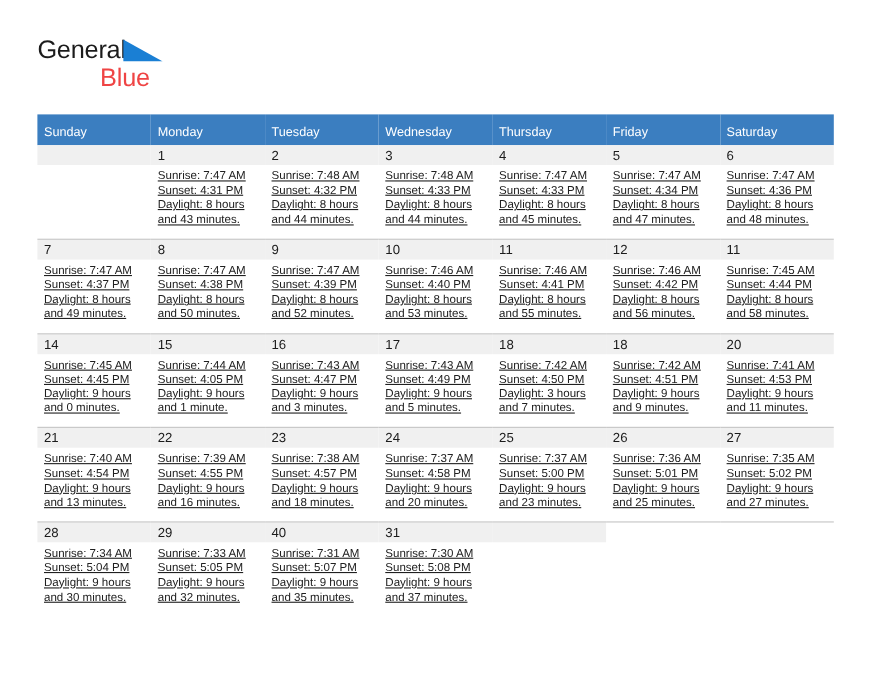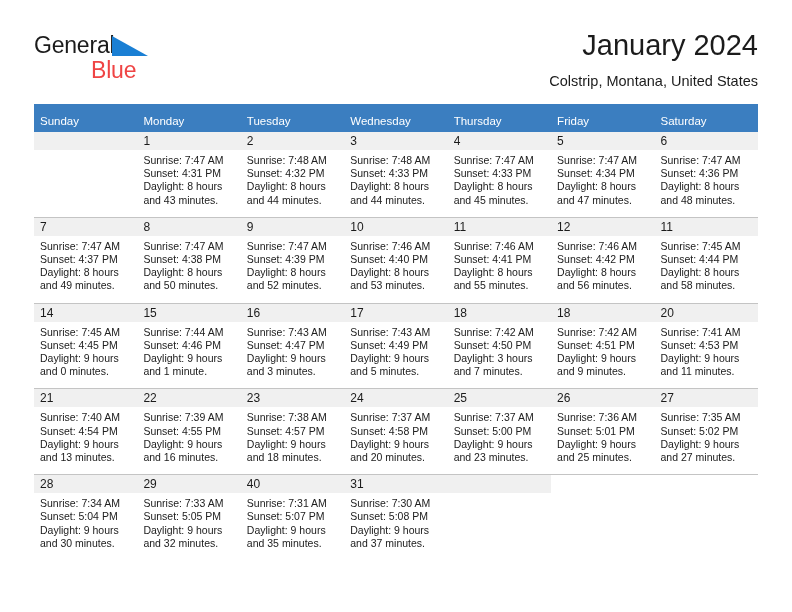--- a/index.html
+++ b/index.html
@@ -120,20 +120,21 @@
   .daynum.empty {
     color: transparent;
   }
   .details {
     padding: 4px 6px 10px 6px;
     font-size: 10.5px;
     line-height: 13.2px;
     color: #202020;
     min-height: 62px;
     box-sizing: border-box;
+    text-decoration: underline;
   }
   .details div {
     white-space: nowrap;
   }
   .details .daylight {
     white-space: normal;
   }
   td.blank .details {
     min-height: 62px;
   }
@@ -158,24 +159,20 @@
       <div class="brand-line1">
         <span>General</span><span class="brand-triangle">
           <svg width="36" height="20" viewBox="0 0 36 20" aria-hidden="true">
             <polygon points="0,0 36,20 0,20" fill="#1a7fd4"></polygon>
           </svg>
         </span>
       </div>
       <div class="brand-line2">Blue</div>
     </div>
 
-    <div class="title-block">
-      <h1 class="cal-title">January 2024</h1>
-      <div class="cal-subtitle">Colstrip, Montana, United States</div>
-    </div>
 
   </div>
 
   <table class="calendar">
     <thead>
       <tr>
         <th>Sunday</th>
         <th>Monday</th>
         <th>Tuesday</th>
         <th>Wednesday</th>
@@ -303,21 +300,21 @@
             <div class="details">
               <div>Sunrise: 7:45 AM</div>
               <div>Sunset: 4:45 PM</div>
               <div class="daylight">Daylight: 9 hours and 0 minutes.</div>
             </div>
           </td>
           <td>
             <div class="daynum">15</div>
             <div class="details">
               <div>Sunrise: 7:44 AM</div>
-              <div>Sunset: 4:46 PM</div>
+              <div>Sunset: 4:05 PM</div>
               <div class="daylight">Daylight: 9 hours and 1 minute.</div>
             </div>
           </td>
           <td>
             <div class="daynum">16</div>
             <div class="details">
               <div>Sunrise: 7:43 AM</div>
               <div>Sunset: 4:47 PM</div>
               <div class="daylight">Daylight: 9 hours and 3 minutes.</div>
             </div>

